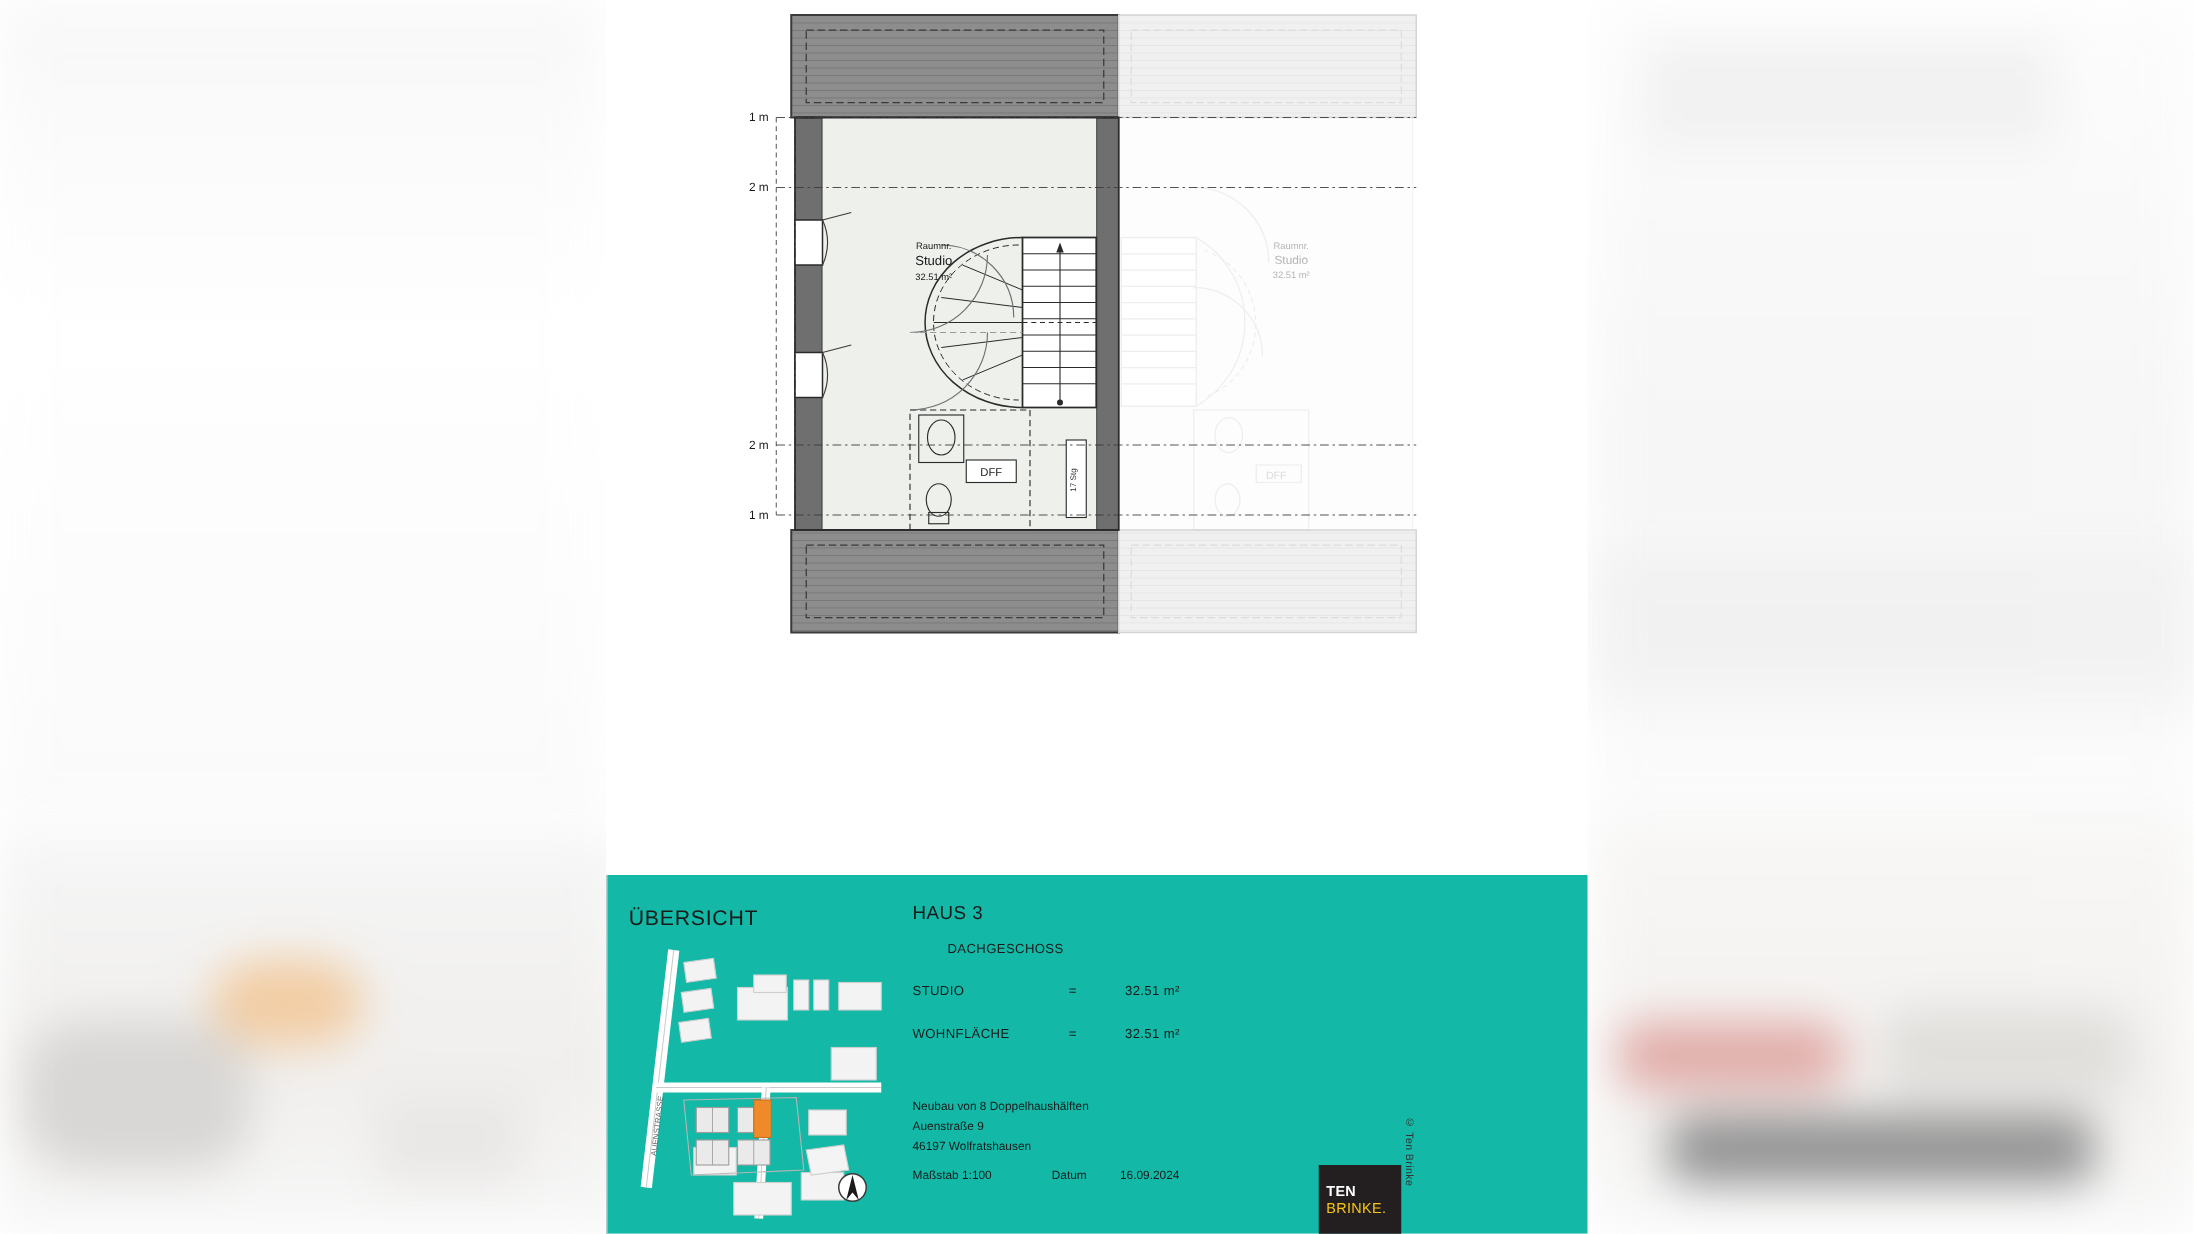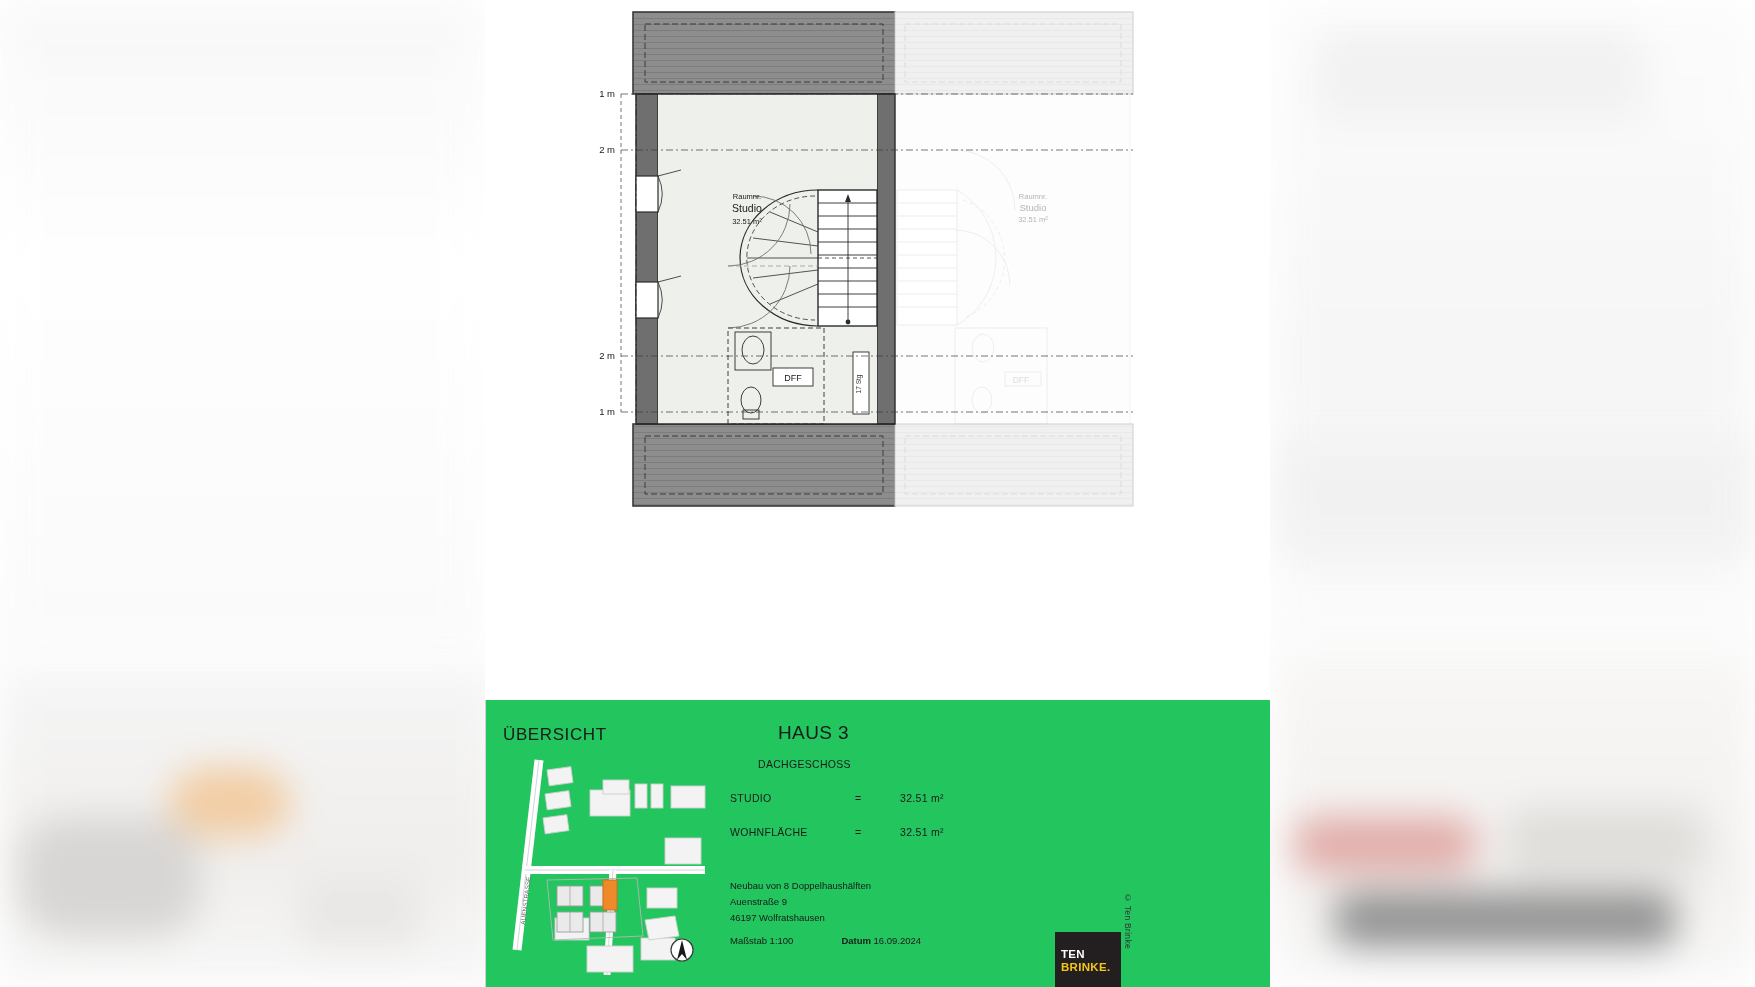--- a/index.html
+++ b/index.html
@@ -98,21 +98,21 @@
   }
   .fp-svg { display: block; }
 
   
   #info-bar {
     position: absolute;
     left: 485px;
     top: 700px;
     width: 785px;
     height: 287px;
-    background: #22c55e;
+    background: #14b8a6;
   }
   #info-bar .divider-v {
     position: absolute;
     left: 0; top: 0; width: 1px; height: 287px;
     background: #d2d2d2;
   }
 
   .ue-title {
     position: absolute;
     left: 18px; top: 25px;
@@ -126,24 +126,23 @@
     left: 10px; top: 50px;
     width: 230px; height: 225px;
   }
 
   #haus-block {
     position: absolute;
     left: 245px; top: 22px;
     width: 290px;
   }
   .haus-title {
-    font-size: 19px;
+    font-size: 15px;
     letter-spacing: 0.4px;
     margin-bottom: 14px;
-    margin-left: 48px;
   }
   .haus-sub {
     font-size: 10.5px;
     letter-spacing: 0.3px;
     margin-bottom: 22px;
     margin-left: 28px;
   }
   .area-row {
     display: flex;
     align-items: baseline;
@@ -161,21 +160,21 @@
     font-size: 9.5px;
     line-height: 16px;
   }
   #scale-row {
     position: absolute;
     left: 245px; top: 235px;
     font-size: 9.5px;
     display: flex;
     gap: 48px;
   }
-  #scale-row .datum-lbl { margin-right: 0; font-weight: bold; }
+  #scale-row .datum-lbl { margin-right: 24px; }
 
   
   #logo-angerwiese {
     position: absolute;
     left: 528px; top: 18px;
     width: 145px; height: 68px;
     background: #ffffff;
     border: 1px solid #dcdcdc;
     box-sizing: border-box;
   }
@@ -217,21 +216,21 @@
     width: 66px; height: 57px;
     background: #231f20;
     margin-top: 32px;
   }
   #logo-tenbrinke .tb1 {
     position: absolute; left: 6px; top: 16px;
     color: #ffffff; font-size: 11.5px; font-weight: bold; letter-spacing: 0.3px;
   }
   #logo-tenbrinke .tb2 {
     position: absolute; left: 6px; top: 29px;
-    color: #f5c518; font-size: 11.5px; font-weight: bold; letter-spacing: 0.3px;
+    color: #f5c518; font-size: 11.5px; font-weight: normal; letter-spacing: 0.3px;
   }
 
   #copyright {
     position: absolute;
     left: 638px; top: 193px;
     font-size: 8.5px;
     color: #333;
     writing-mode: vertical-rl;
     letter-spacing: 0.3px;
   }

